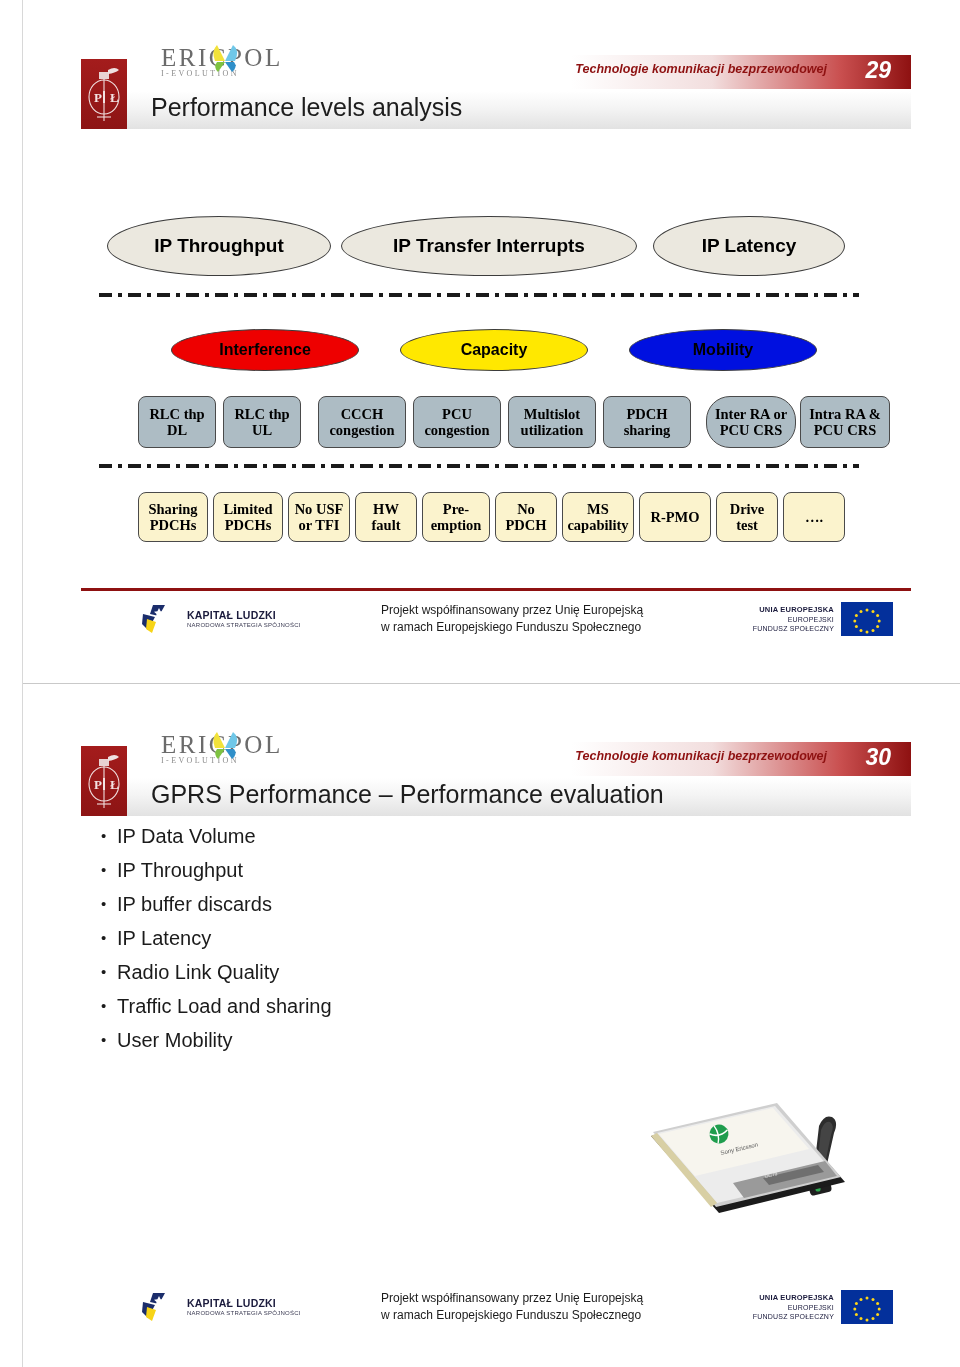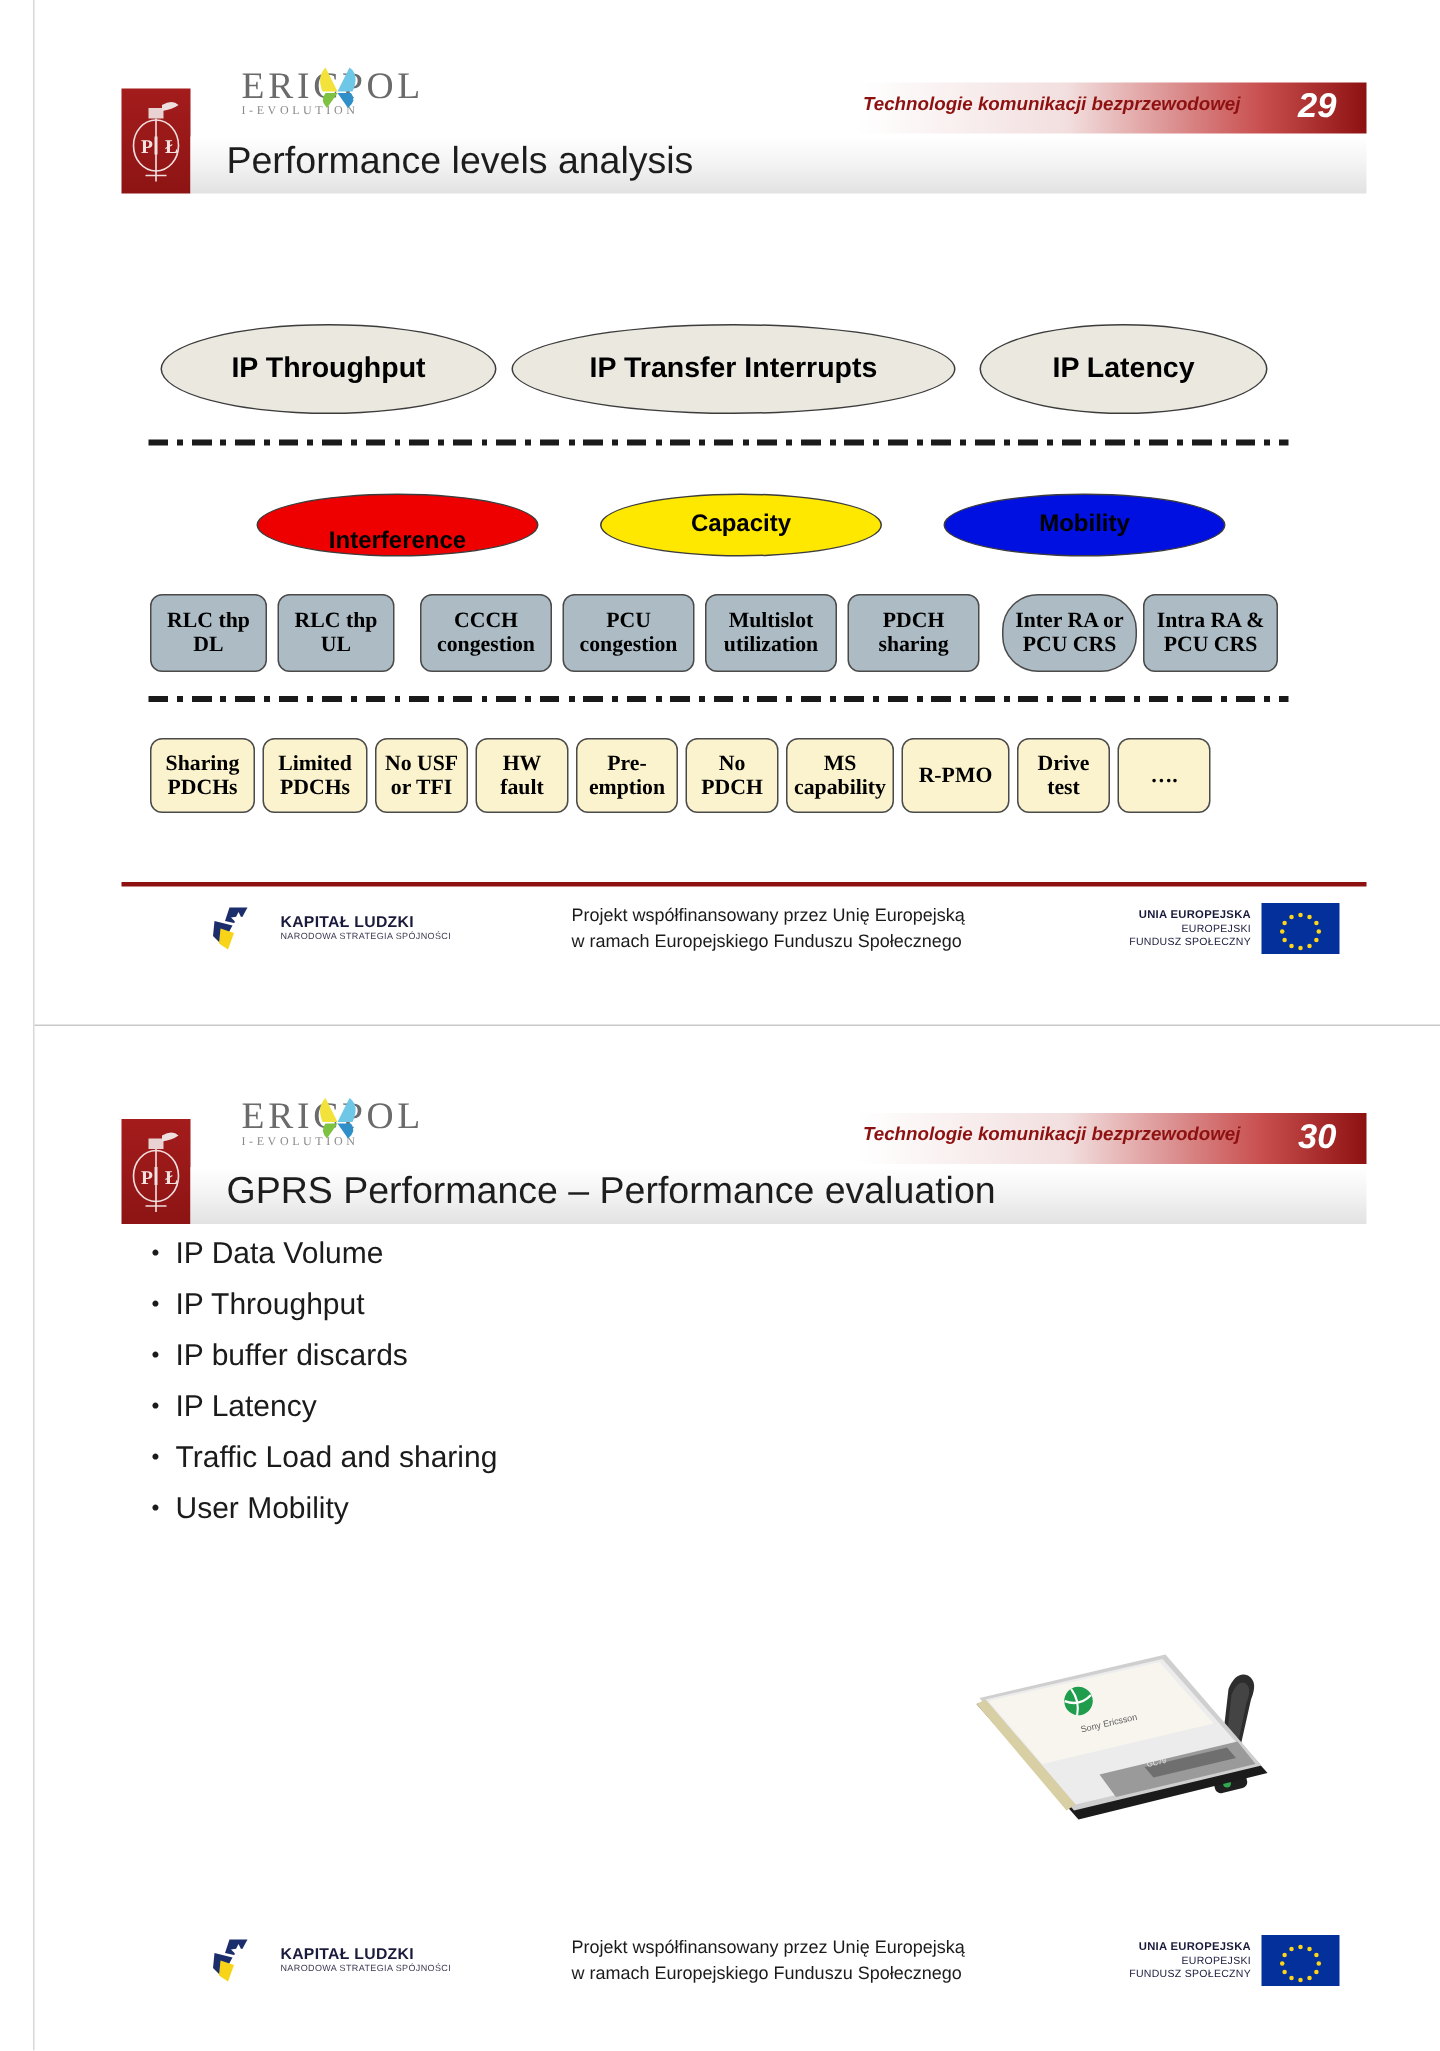--- a/index.html
+++ b/index.html
@@ -149,21 +149,21 @@
     height: 4px;
     background-image: repeating-linear-gradient(
       to right,
       #1a1a1a 0px, #1a1a1a 13px,
       transparent 13px, transparent 19px,
       #1a1a1a 19px, #1a1a1a 23px,
       transparent 23px, transparent 29px
     );
   }
 
-  .box-row { position: absolute; display: flex; align-items: flex-end; }
+  .box-row { position: absolute; display: flex; align-items: flex-end; margin-left: 38px; }
   .nbox {
     border: 1.3px solid #4a4a4a;
     border-radius: 8px;
     display: flex;
     align-items: center;
     justify-content: center;
     text-align: center;
     font-family: "Liberation Serif", serif;
     font-weight: bold;
     color: #000000;
@@ -280,21 +280,21 @@
       </div>
       <div class="ellipse plain" style="left:318px; top:216px; width:296px; height:60px;">
         <span>IP Transfer Interrupts</span>
       </div>
       <div class="ellipse plain" style="left:630px; top:216px; width:192px; height:60px;">
         <span>IP Latency</span>
       </div>
 
       <div class="dash-line" style="left:76px; top:293px; width:760px;"></div>
 
-      <div class="ellipse color" style="left:148px; top:329px; width:188px; height:42px; background:#ee0000;align-items:flex-end;">
+      <div class="ellipse color" style="left:148px; top:329px; width:188px; height:42px; background:#ee0000;">
         <span>Interference</span>
       </div>
       <div class="ellipse color" style="left:377px; top:329px; width:188px; height:42px; background:#ffe800;">
         <span>Capacity</span>
       </div>
       <div class="ellipse color" style="left:606px; top:329px; width:188px; height:42px; background:#0010e0;">
         <span>Mobility</span>
       </div>
 
       <div class="box-row" style="left:77px; top:396px;">
@@ -447,20 +447,21 @@
 
       <div class="title-band"></div>
       <div class="slide-title">GPRS Performance – Performance evaluation</div>
     </div>
 
     <ul class="bullets" style="list-style:none; margin:0; padding:0; top:135px;">
       <li class="bullet-item">IP Data Volume</li>
       <li class="bullet-item">IP Throughput</li>
       <li class="bullet-item">IP buffer discards</li>
       <li class="bullet-item">IP Latency</li>
+      <li class="bullet-item">Radio Link Quality</li>
       <li class="bullet-item">Traffic Load and sharing</li>
       <li class="bullet-item">User Mobility</li>
     </ul>
 
     <div class="card-photo" style="top:402px;">
       <svg width="290" height="170" viewBox="0 0 290 170">
 
         <path d="M200 92 L206 40 Q211 28 219 31 Q226 35 221 47 L210 96 Z" fill="#2d2d2d"></path>
         <path d="M203 88 L208 44 Q212 34 217 36 Q222 39 218 49 L209 92 Z" fill="#444"></path>
         <rect x="195" y="86" width="22" height="22" rx="4" fill="#1f1f1f" transform="rotate(-14 206 97)"></rect>

